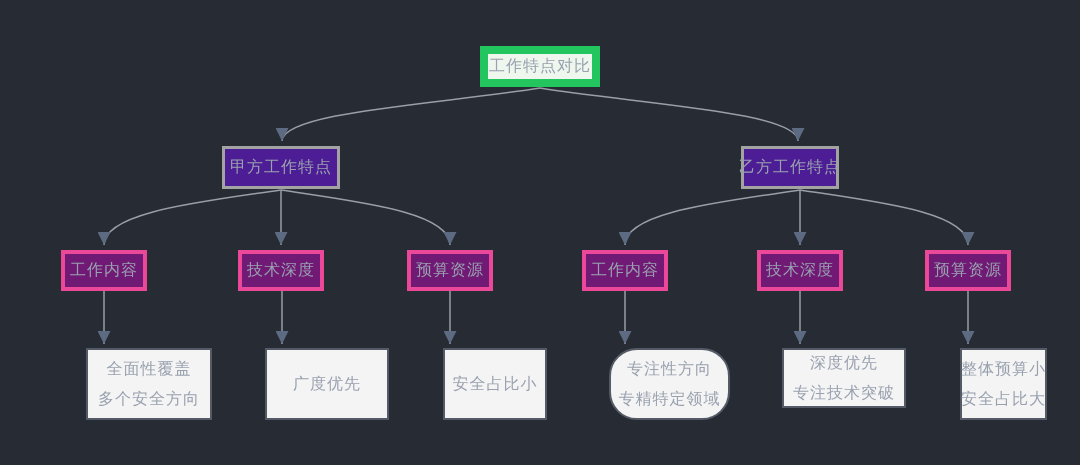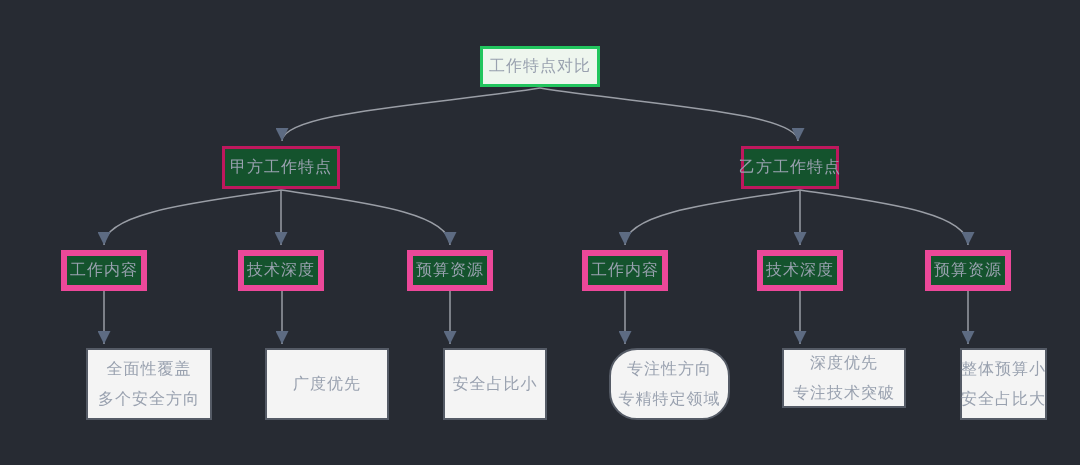--- a/index.html
+++ b/index.html
@@ -31,29 +31,29 @@
     justify-content: center;
     text-align: center;
     box-sizing: border-box;
     color: #99a1af;
     font-size: 16px;
     letter-spacing: 1px;
     white-space: nowrap;
   }
   .node.root {
     background: #eef6ee;
-    border: 3px solid #22c55e;
+    border: 8px solid #22c55e;
   }
   .node.branch {
-    background: #14532d;
-    border: 3px solid #be185d;
+    background: #4c1d95;
+    border: 3px solid #a3a3a3;
   }
   .node.category {
-    background: #14532d;
-    border: 6px solid #ec4899;
+    background: #701a75;
+    border: 4px solid #ec4899;
   }
   .node.leaf {
     background: #f4f4f4;
     border: 2px solid #555b66;
     flex-direction: column;
     line-height: 30px;
     margin-left: 44px;
   }
 </style>
 </head>

